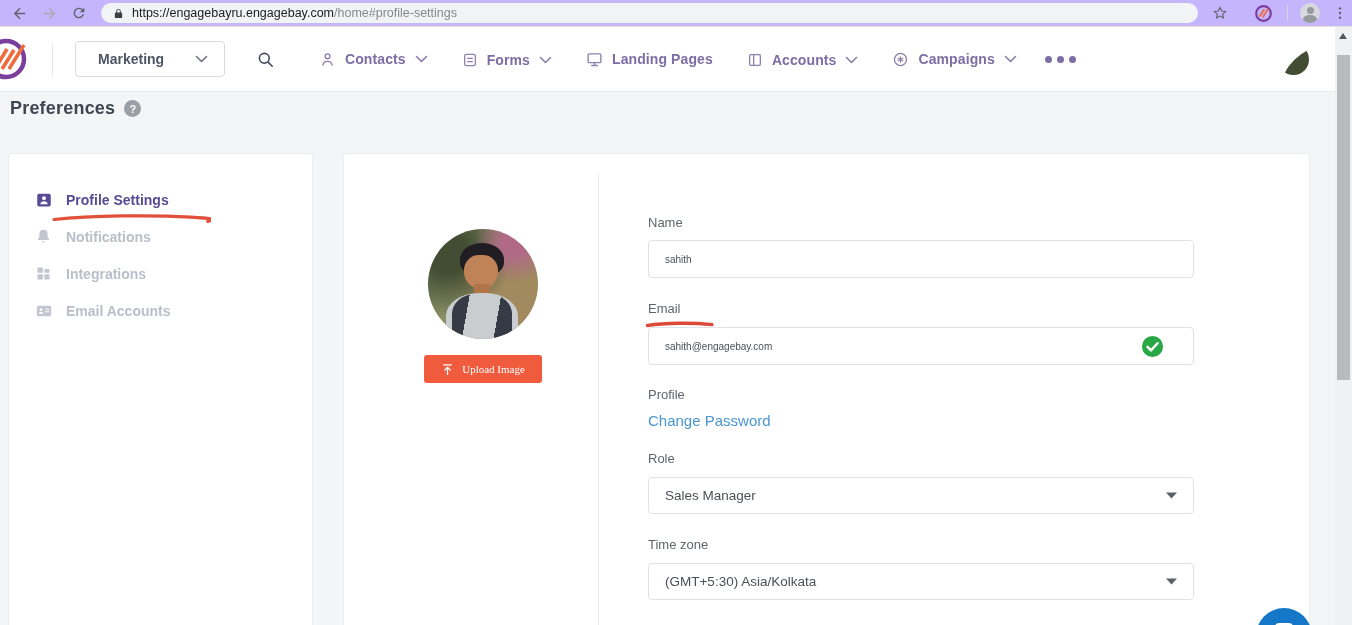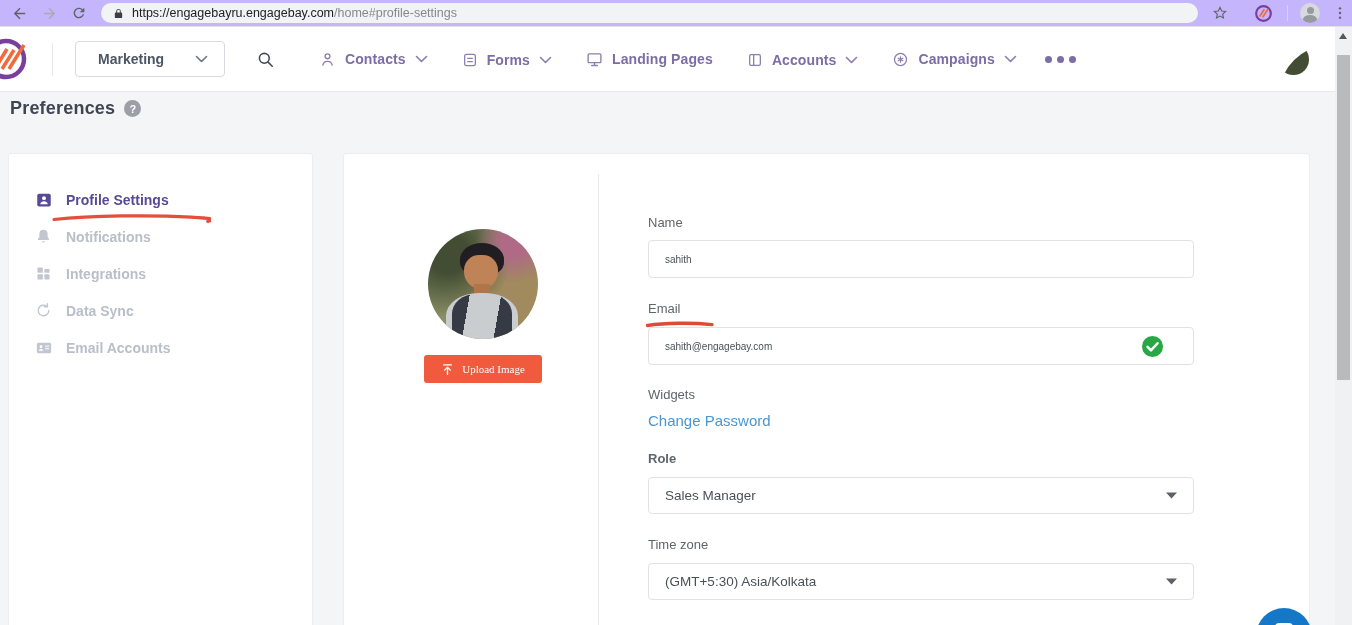--- a/index.html
+++ b/index.html
@@ -343,29 +343,20 @@
             <rect x="3.5" y="3.5" width="7.6" height="7.6" rx="1.2" fill="currentColor"></rect>
             <rect x="13.2" y="5.5" width="7.3" height="5.6" rx="1.2" fill="currentColor"></rect>
             <rect x="3.5" y="13.2" width="7.6" height="7.3" rx="1.2" fill="currentColor"></rect>
             <rect x="13.2" y="13.2" width="7.3" height="7.3" rx="1.2" fill="currentColor"></rect>
           </svg>
       </span>
       <span class="slabel">Integrations</span>
     </div>
     <div class="side-item">
       <span class="sicon">
-        <svg width="17" height="17" viewBox="0 0 24 24">
-            <path d="M19.5 12a7.5 7.5 0 1 1-2.6-5.7" fill="none" stroke="currentColor" stroke-width="2" stroke-linecap="round"></path>
-            <path d="M17.5 2.5v4.2h-4.2" fill="none" stroke="currentColor" stroke-width="2" stroke-linecap="round" stroke-linejoin="round"></path>
-          </svg>
-      </span>
-      <span class="slabel">Data Sync</span>
-    </div>
-    <div class="side-item">
-      <span class="sicon">
         <svg width="18" height="18" viewBox="0 0 24 24">
             <rect x="2.5" y="5" width="19" height="14" rx="2" fill="currentColor"></rect>
             <circle cx="8" cy="10.3" r="1.9" fill="#fff"></circle>
             <path d="M4.8 15.8c.4-1.6 1.7-2.4 3.2-2.4s2.8.8 3.2 2.4z" fill="#fff"></path>
             <line x1="13.5" y1="9.5" x2="19" y2="9.5" stroke="#fff" stroke-width="1.4"></line>
             <line x1="13.5" y1="13" x2="19" y2="13" stroke="#fff" stroke-width="1.4"></line>
           </svg>
       </span>
       <span class="slabel">Email Accounts</span>
     </div>
@@ -413,24 +404,24 @@
     <div class="input-wrap" style="top:173px;">
       <input class="f-input" type="text" value="sahith@engagebay.com" style="">
       <span class="check-badge">
         <svg width="23" height="23" viewBox="0 0 24 24">
             <circle cx="12" cy="12" r="11" fill="#28a745"></circle>
             <polyline points="6.8 12.4 10.4 16 17.3 8.6" fill="none" stroke="#fff" stroke-width="2.6" stroke-linecap="round" stroke-linejoin="round"></polyline>
           </svg>
       </span>
     </div>
 
-    <label class="f-label" style="top:233px;">Widgets</label>
+    <label class="f-label" style="top:233px;">Profile</label>
     <a class="link" style="top:258px;">Change Password</a>
 
-    <label class="f-label" style="top:297px;font-weight:bold;">Role</label>
+    <label class="f-label" style="top:297px;">Role</label>
     <div class="f-select" style="top:323px;">
       <span>Sales Manager</span>
       <span class="caret">
         <svg width="11" height="7" viewBox="0 0 11 7">
             <polygon points="0,0.5 11,0.5 5.5,6.5" fill="#5c6166"></polygon>
           </svg>
       </span>
     </div>
 
     <label class="f-label" style="top:383px;">Time zone</label>

